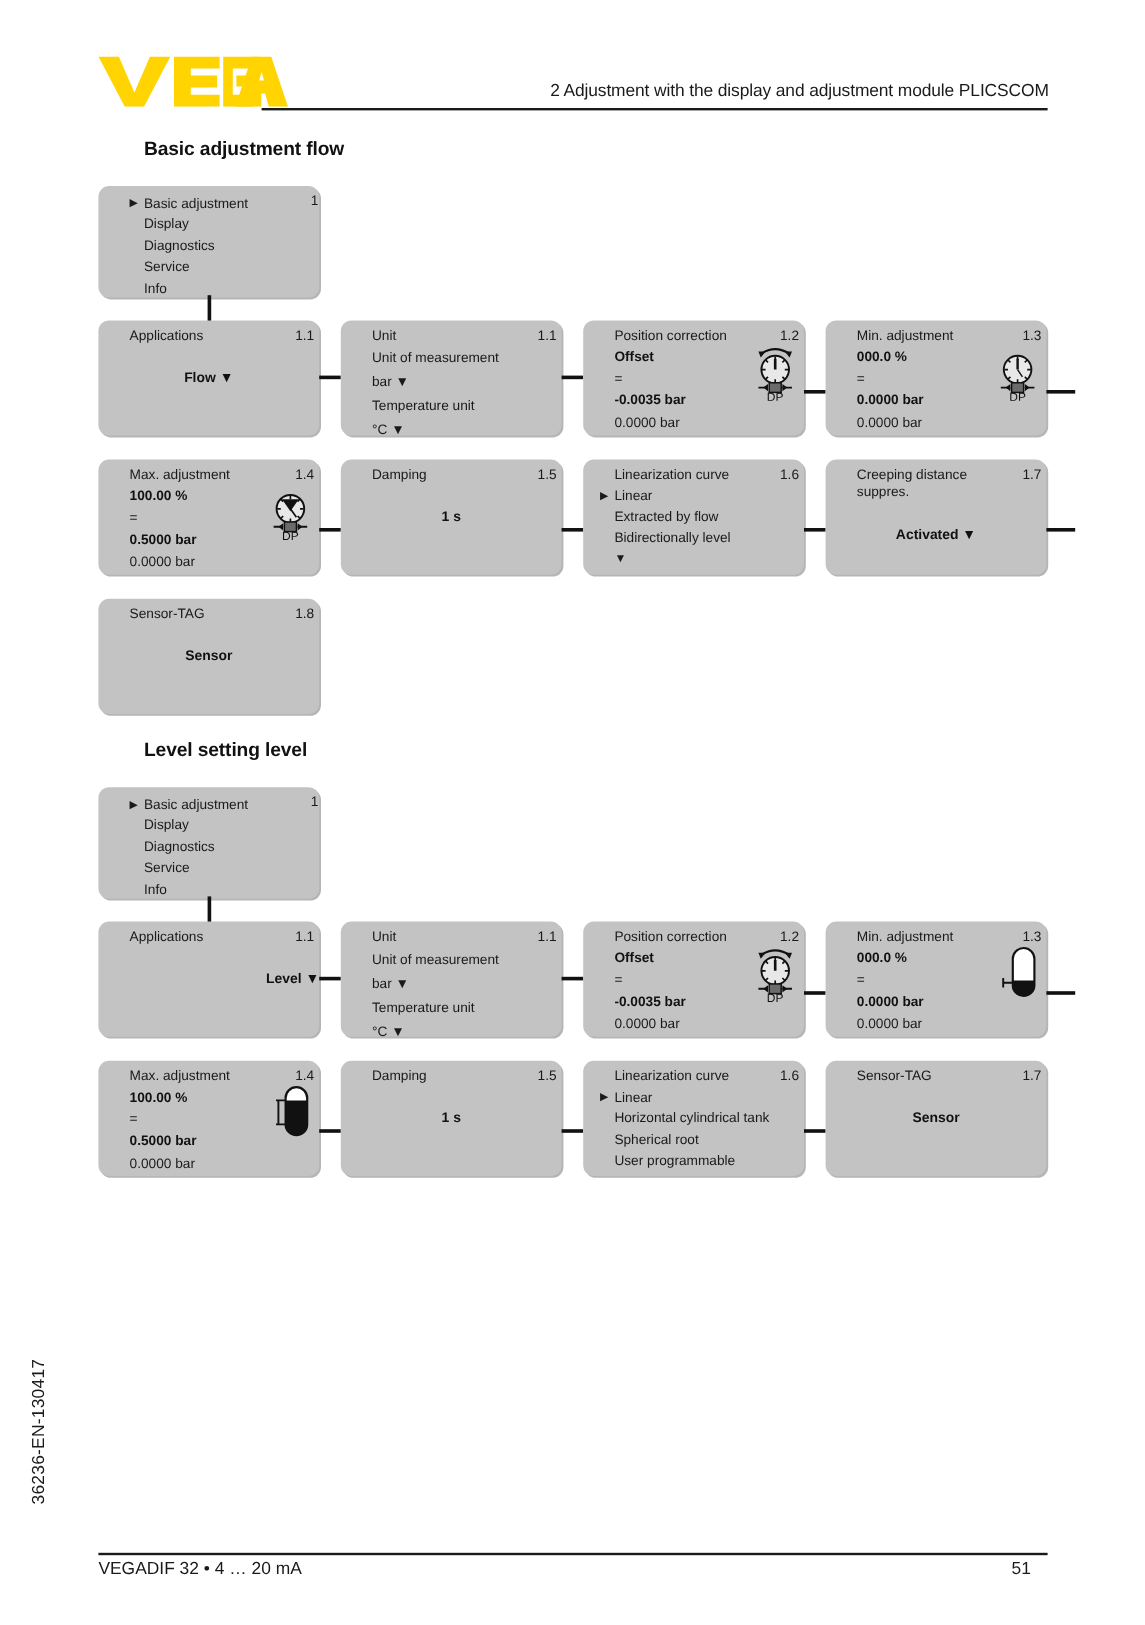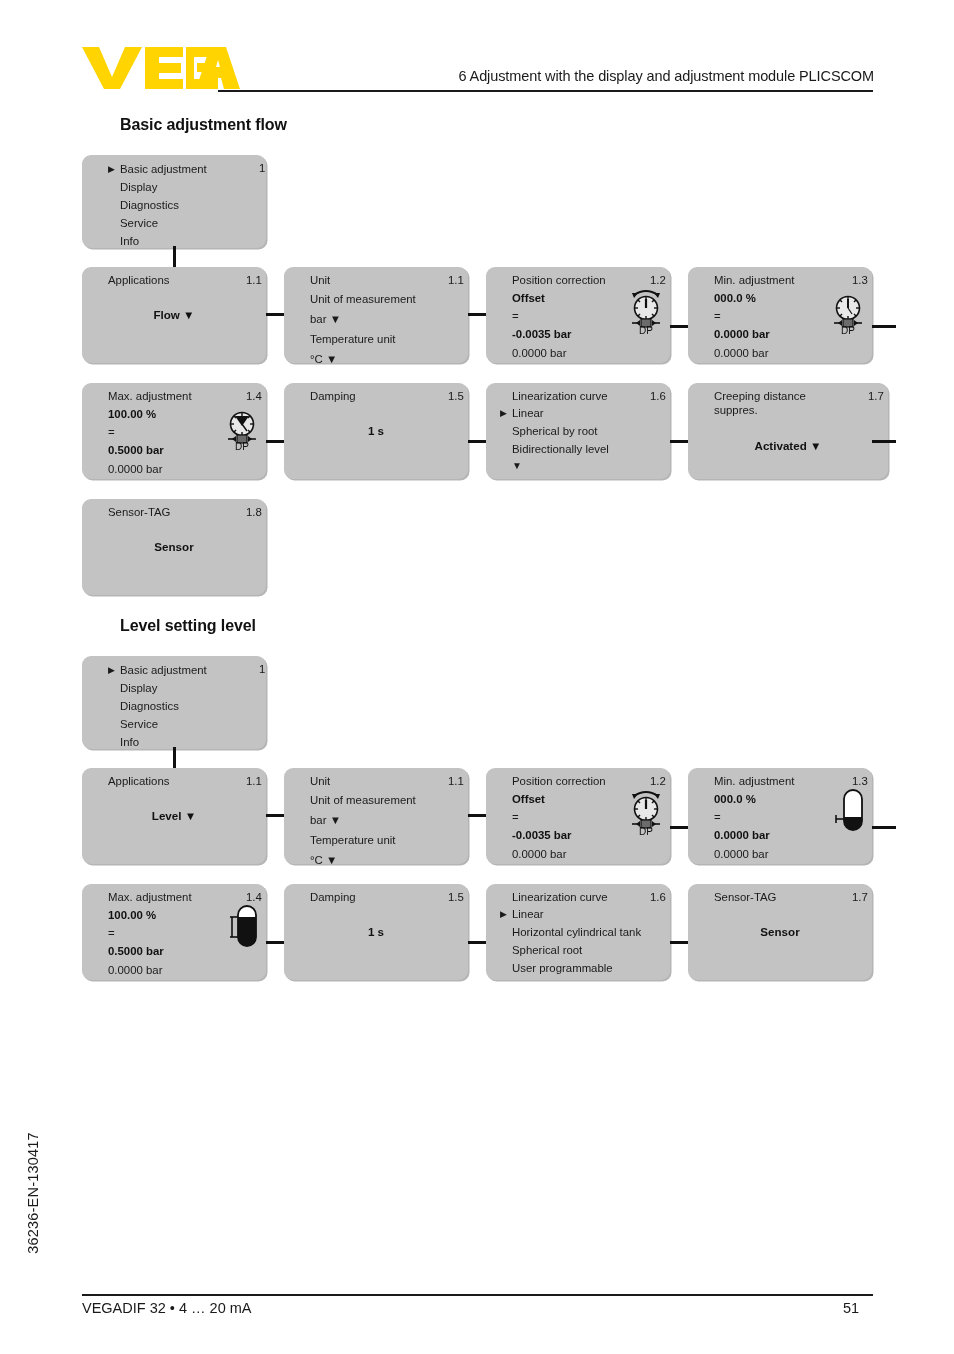--- a/index.html
+++ b/index.html
@@ -85,21 +85,21 @@
       </g>
     </svg>
   </div>
   <div class="logo" style="left:196px;top:47px;width:44px;">
     <svg width="44" height="42" viewBox="0 0 44 42" xmlns="http://www.w3.org/2000/svg">
       <polygon fill="#FFD400" points="14,0 30,0 44,42 28,42 25,31 18,31 15,42 0,42"></polygon>
       <polygon fill="#ffffff" points="20,20 24,20 22,13"></polygon>
     </svg>
   </div>
 
-  <div class="hdr-title">6 Adjustment with the display and adjustment module PLICSCOM</div>
+  <div class="hdr-title">2 Adjustment with the display and adjustment module PLICSCOM</div>
   <div class="hdr-rule"></div>
 
   <div class="sec-h" style="left:82px;top:116px;">Basic adjustment flow</div>
 
   <div class="box" style="left:82px;top:155px;width:184px;height:93px;">
     <div class="bx-num narrow">1</div>
     <div class="menu-line" style="top:8px;"><span class="mk rtri">▶</span><span>Basic adjustment</span></div>
     <div class="menu-line" style="top:26px;"><span class="mk"></span><span>Display</span></div>
     <div class="menu-line" style="top:44px;"><span class="mk"></span><span>Diagnostics</span></div>
     <div class="menu-line" style="top:62px;"><span class="mk"></span><span>Service</span></div>
@@ -235,27 +235,27 @@
     <div class="bx-title">Damping</div>
     <div class="bx-num">1.5</div>
     <div class="bx-center" style="top:41px;">1 s</div>
   </div>
   <div class="lnk h" style="left:468px;top:440px;width:18px;"></div>
 
   <div class="box" style="left:486px;top:383px;width:184px;height:96px;">
     <div class="bx-title">Linearization curve</div>
     <div class="bx-num">1.6</div>
     <div class="menu-line" style="left:14px;top:24px;"><span class="mk rtri">▶</span><span>Linear</span></div>
-    <div class="menu-line" style="top:42px;">Spherical by root</div>
+    <div class="menu-line" style="top:42px;">Extracted by flow</div>
     <div class="menu-line" style="top:60px;">Bidirectionally level</div>
     <div class="menu-line" style="top:76px;font-size:10px;">▼</div>
   </div>
   <div class="lnk h" style="left:670px;top:440px;width:18px;"></div>
 
-  <div class="box" style="left:688px;top:383px;width:200px;height:96px;">
+  <div class="box" style="left:688px;top:383px;width:184px;height:96px;">
     <div class="bx-title">Creeping distance
 suppres.</div>
     <div class="bx-num">1.7</div>
     <div class="bx-center" style="top:56px;">Activated ▼</div>
   </div>
   <div class="lnk h" style="left:872px;top:440px;width:24px;"></div>
 
   <div class="box" style="left:82px;top:499px;width:184px;height:96px;">
     <div class="bx-title">Sensor-TAG</div>
     <div class="bx-num">1.8</div>
@@ -270,21 +270,21 @@
     <div class="menu-line" style="top:26px;"><span class="mk"></span><span>Display</span></div>
     <div class="menu-line" style="top:44px;"><span class="mk"></span><span>Diagnostics</span></div>
     <div class="menu-line" style="top:62px;"><span class="mk"></span><span>Service</span></div>
     <div class="menu-line" style="top:80px;"><span class="mk"></span><span>Info</span></div>
   </div>
   <div class="lnk v" style="left:173px;top:747px;height:24px;"></div>
 
   <div class="box" style="left:82px;top:768px;width:184px;height:96px;">
     <div class="bx-title">Applications</div>
     <div class="bx-num">1.1</div>
-    <div class="bx-center" style="top:41px;">Level ▼</div>
+    <div class="bx-center" style="top:41px;text-align:right;">Level ▼</div>
   </div>
   <div class="lnk h" style="left:266px;top:814px;width:18px;"></div>
 
   <div class="box" style="left:284px;top:768px;width:184px;height:96px;">
     <div class="bx-title">Unit</div>
     <div class="bx-num">1.1</div>
     <div class="menu-line" style="top:26px;">Unit of measurement</div>
     <div class="menu-line" style="top:46px;">bar ▼</div>
     <div class="menu-line" style="top:66px;">Temperature unit</div>
     <div class="menu-line" style="top:86px;">°C ▼</div>

